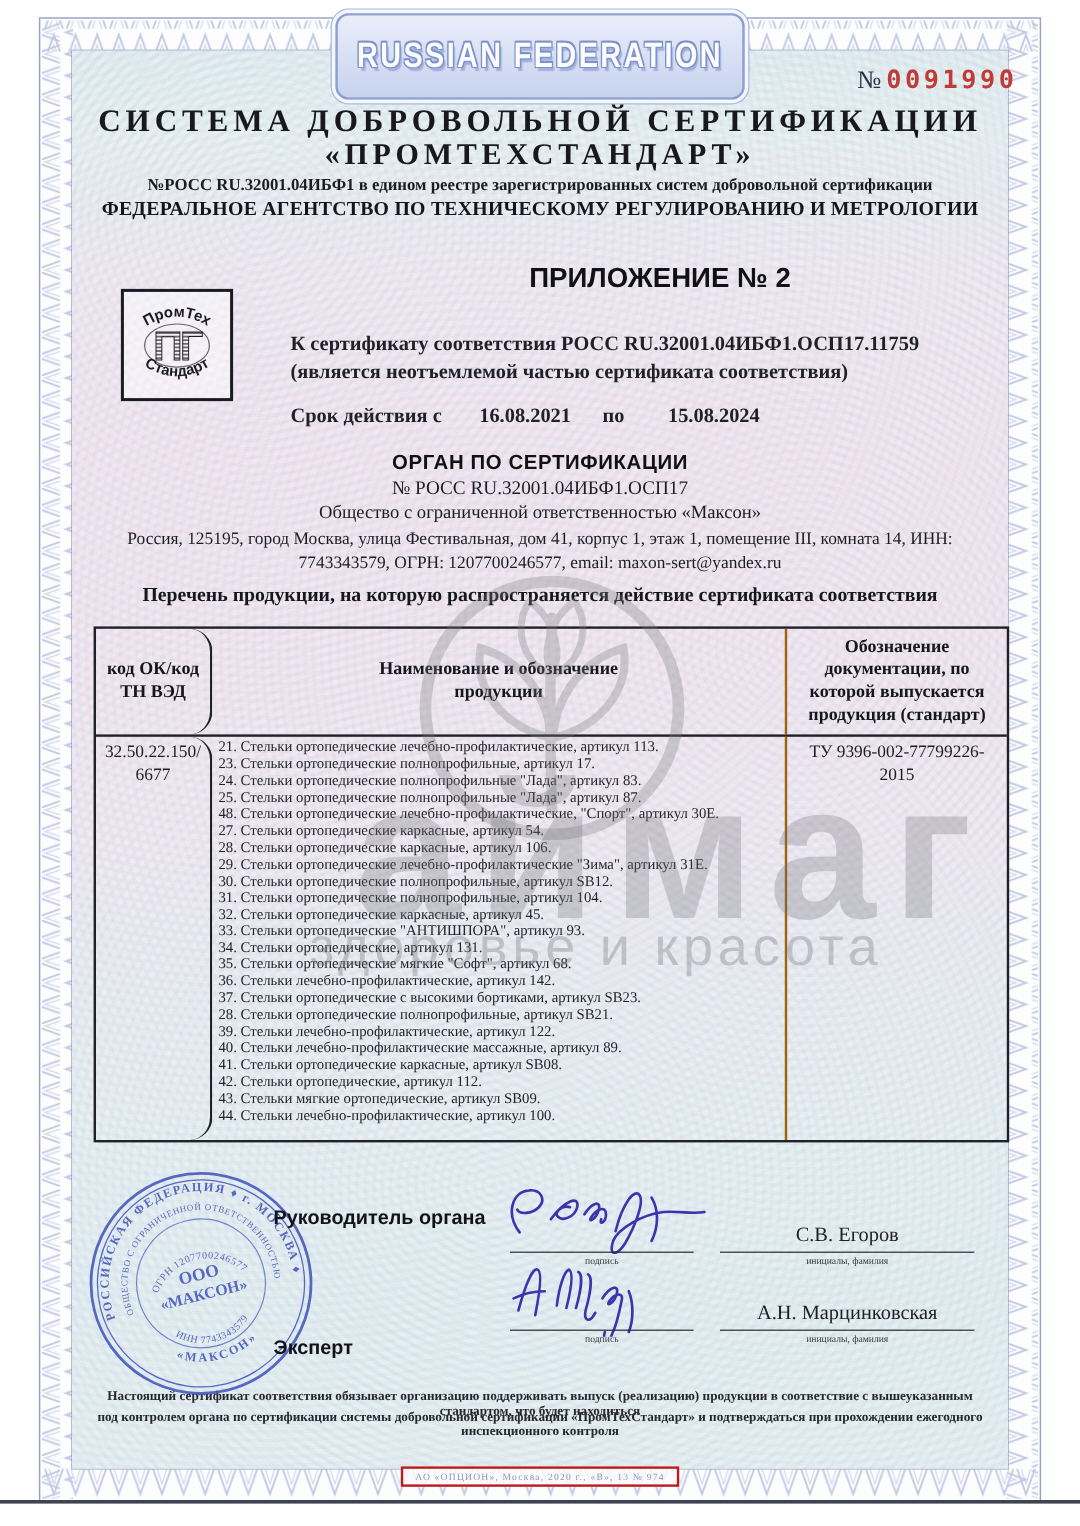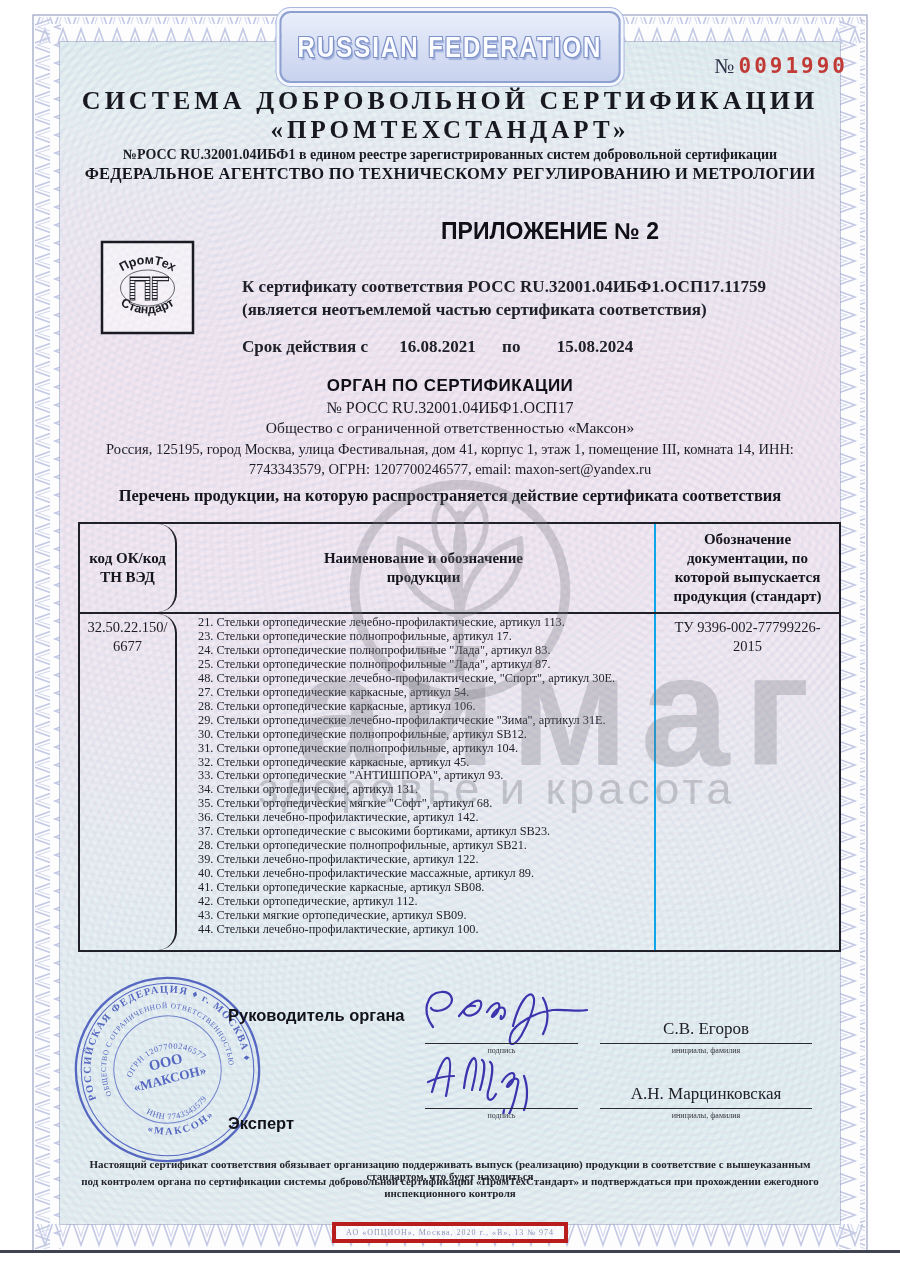--- a/index.html
+++ b/index.html
@@ -50,21 +50,21 @@
   .org-name{top:419px;font-size:15.5px;}
   .org-addr1{top:441px;font-size:14.5px;}
   .org-addr2{top:461px;font-size:14.5px;}
   .products-heading{top:486px;font-size:16.5px;font-weight:bold;color:#16161e;}
   
   .ptable{position:absolute;left:78px;top:522px;width:763px;height:430px;border:2px solid #20202a;box-sizing:border-box;}
   .trow{display:flex;box-sizing:border-box;}
   .thead{height:90px;border-bottom:2px solid #20202a;}
   .tbody{height:336px;}
   .c1{width:97px;border-right:2px solid #20202a;box-sizing:border-box;border-radius:19px;}
-  .c2{flex:1;border-right:2px solid #0ea5e9;box-sizing:border-box;margin-left:16px;}
+  .c2{flex:1;border-right:2px solid #a16207;box-sizing:border-box;}
   .c3{width:183px;box-sizing:border-box;}
   .hcell{display:flex;flex-direction:column;justify-content:center;align-items:center;
     font-weight:bold;font-size:15px;line-height:19px;text-align:center;color:#15151d;}
   .code-cell{padding-top:4px;text-align:center;font-size:14.5px;line-height:19px;}
   .items-cell{padding:2px 2px 0 5px;}
   .item{font-size:12.3px;line-height:13.95px;white-space:nowrap;color:#23232d;}
   .std-cell{padding-top:4px;text-align:center;font-size:14.5px;line-height:19px;}
   
   .watermark{position:absolute;inset:0;z-index:2;pointer-events:none;}
   .wm-brand{position:absolute;left:295px;top:630px;font-family:"Liberation Sans",sans-serif;
@@ -75,21 +75,21 @@
   
   .sig-layer{position:absolute;inset:0;z-index:3;}
   .sig-label{position:absolute;left:228px;font-family:"Liberation Sans",sans-serif;
     font-weight:bold;font-size:16.5px;color:#12121a;}
   .sig-line{position:absolute;height:0;border-top:1.5px solid #2a2a33;}
   .sig-caption{position:absolute;font-size:8px;color:#33333c;text-align:center;}
   .sig-name{position:absolute;font-size:17px;color:#20202b;text-align:center;}
   
   .footer-line{left:70px;width:760px;text-align:center;font-size:11px;font-weight:bold;color:#26262f;}
   .print-box{position:absolute;left:50%;top:1222px;transform:translateX(-50%);z-index:2;
-    font-size:8px;letter-spacing:1px;color:#8d96b6;border:4px solid #b91c1c;
+    font-size:8px;letter-spacing:1px;color:#8d96b6;border:2px solid #b91c1c;
     background:rgba(250,250,253,.85);padding:2px 10px;white-space:nowrap;}
   .bottom-rule{position:absolute;left:0;top:1250px;width:900px;height:2.5px;background:#3f4450;z-index:1;}
 </style>
 </head>
 <body>
 
 <div class="page">
 
   <svg id="frame-svg" width="900" height="1272">
     <defs>

